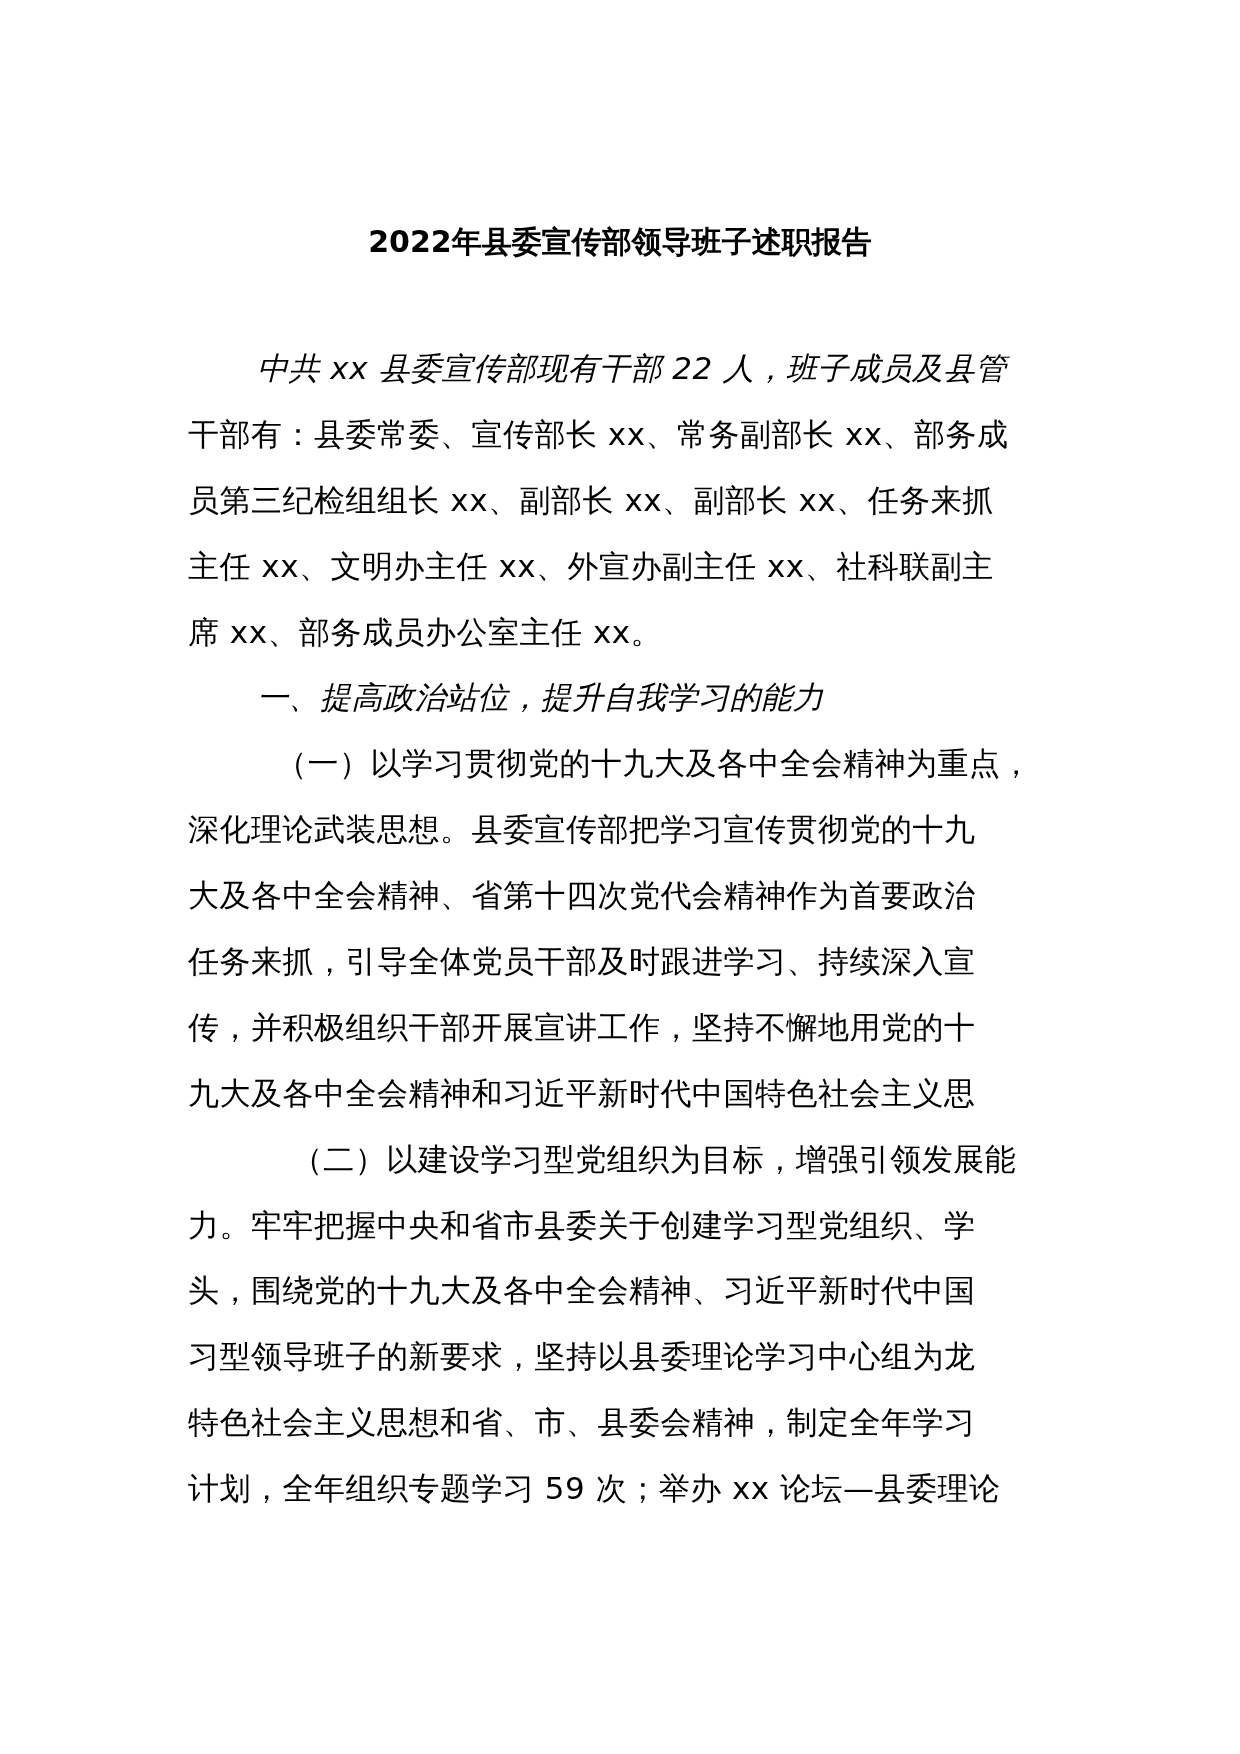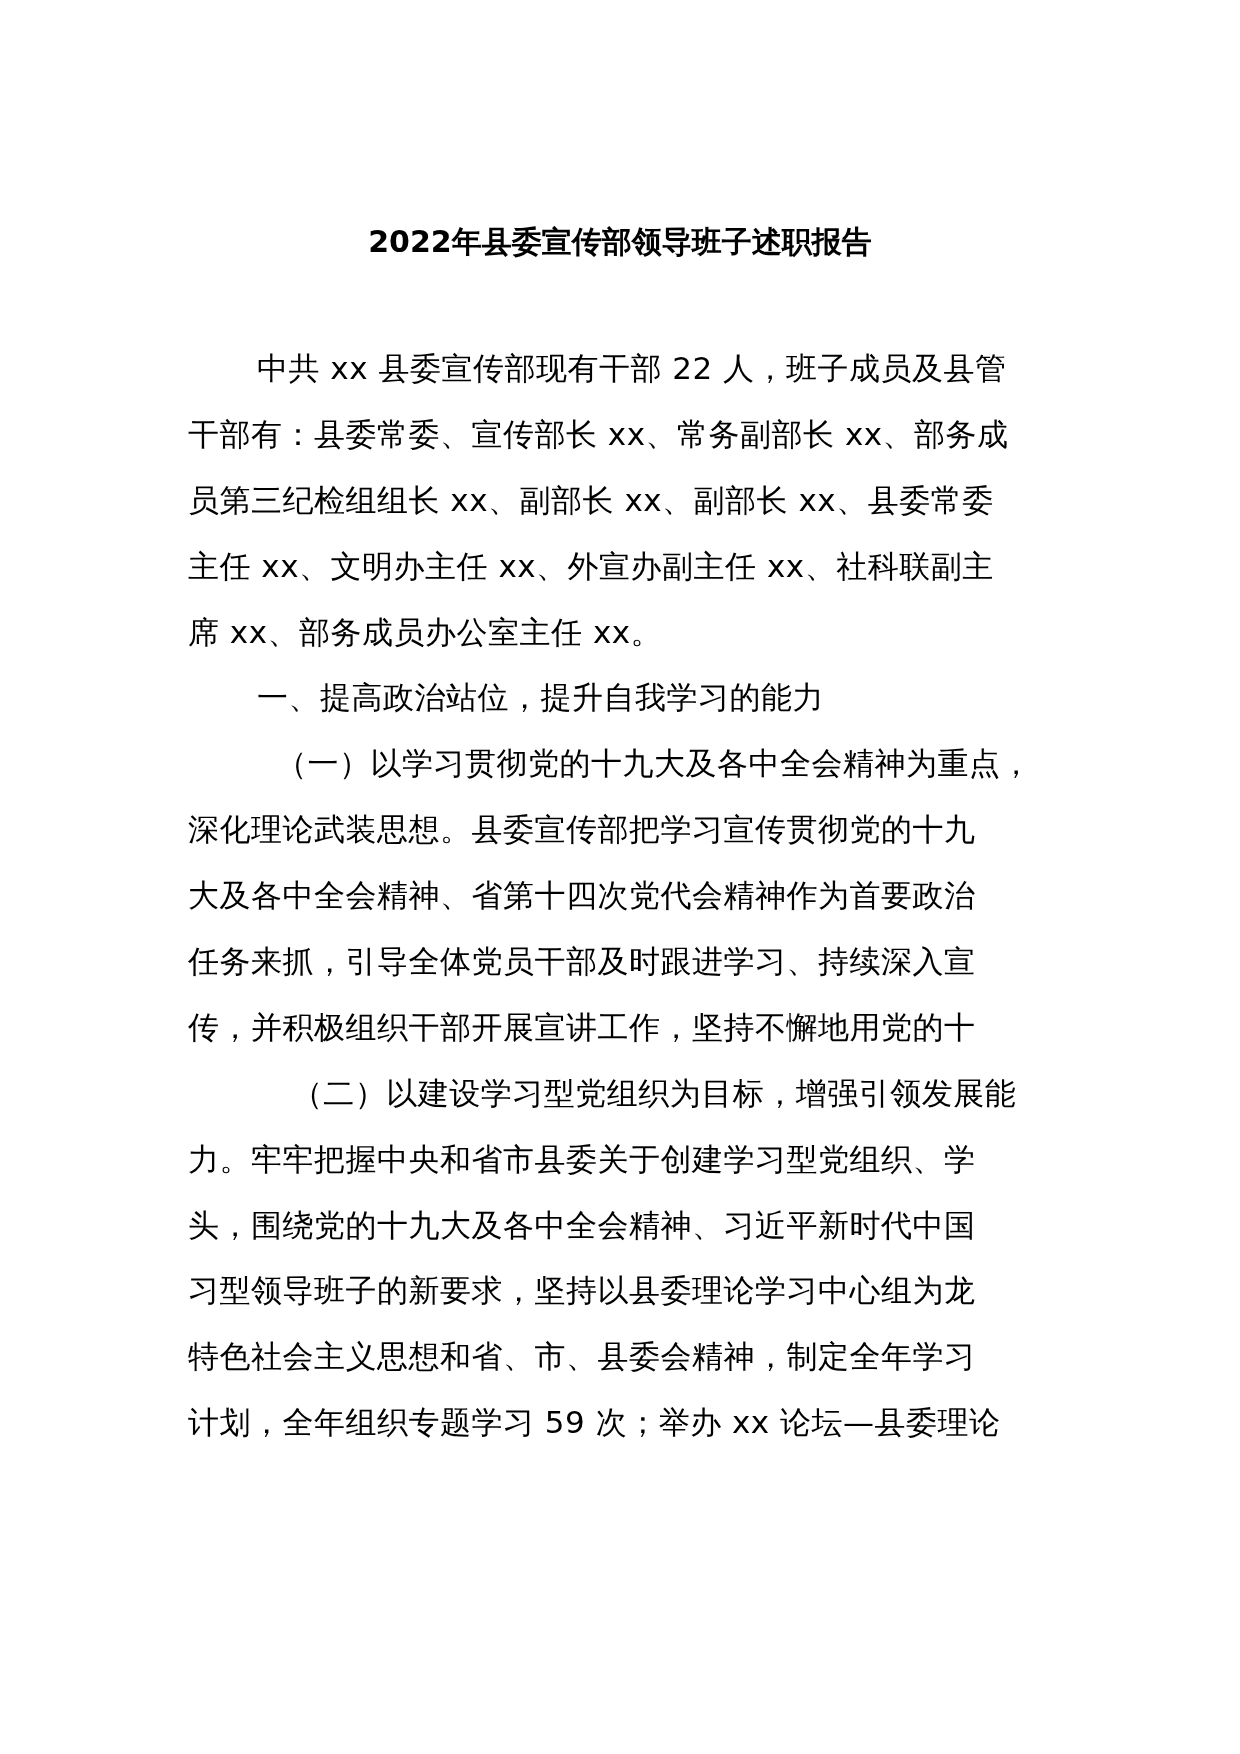--- a/index.html
+++ b/index.html
@@ -43,44 +43,46 @@
     }
     .line {
       height: 65.9px;
       line-height: 48px;
       font-size: 31px;
       white-space: nowrap;
       letter-spacing: 0.5px;
     }
     .line.indent {
       padding-left: 69px;
+      font-style: italic;
     }
     .line.indent-paren {
       padding-left: 62px;
       text-align: center;
     }
   </style>
 </head>
 <body>
 
 <div class="page">
   <div class="title">2022年县委宣传部领导班子述职报告</div>
 
   <div class="body">
     <div class="line indent">中共 xx 县委宣传部现有干部 22 人，班子成员及县管</div>
     <div class="line">干部有：县委常委、宣传部长 xx、常务副部长 xx、部务成</div>
-    <div class="line">员第三纪检组组长 xx、副部长 xx、副部长 xx、县委常委</div>
+    <div class="line">员第三纪检组组长 xx、副部长 xx、副部长 xx、任务来抓</div>
     <div class="line">主任 xx、文明办主任 xx、外宣办副主任 xx、社科联副主</div>
     <div class="line">席 xx、部务成员办公室主任 xx。</div>
     <div class="line indent">一、提高政治站位，提升自我学习的能力</div>
     <div class="line indent-paren">（一）以学习贯彻党的十九大及各中全会精神为重点，</div>
     <div class="line">深化理论武装思想。县委宣传部把学习宣传贯彻党的十九</div>
     <div class="line">大及各中全会精神、省第十四次党代会精神作为首要政治</div>
     <div class="line">任务来抓，引导全体党员干部及时跟进学习、持续深入宣</div>
     <div class="line">传，并积极组织干部开展宣讲工作，坚持不懈地用党的十</div>
+    <div class="line">九大及各中全会精神和习近平新时代中国特色社会主义思</div>
     <div class="line indent-paren">（二）以建设学习型党组织为目标，增强引领发展能</div>
     <div class="line">力。牢牢把握中央和省市县委关于创建学习型党组织、学</div>
     <div class="line">头，围绕党的十九大及各中全会精神、习近平新时代中国</div>
     <div class="line">习型领导班子的新要求，坚持以县委理论学习中心组为龙</div>
     <div class="line">特色社会主义思想和省、市、县委会精神，制定全年学习</div>
     <div class="line">计划，全年组织专题学习 59 次；举办 xx 论坛—县委理论</div>
   </div>
 </div>
 
 </body></html>

